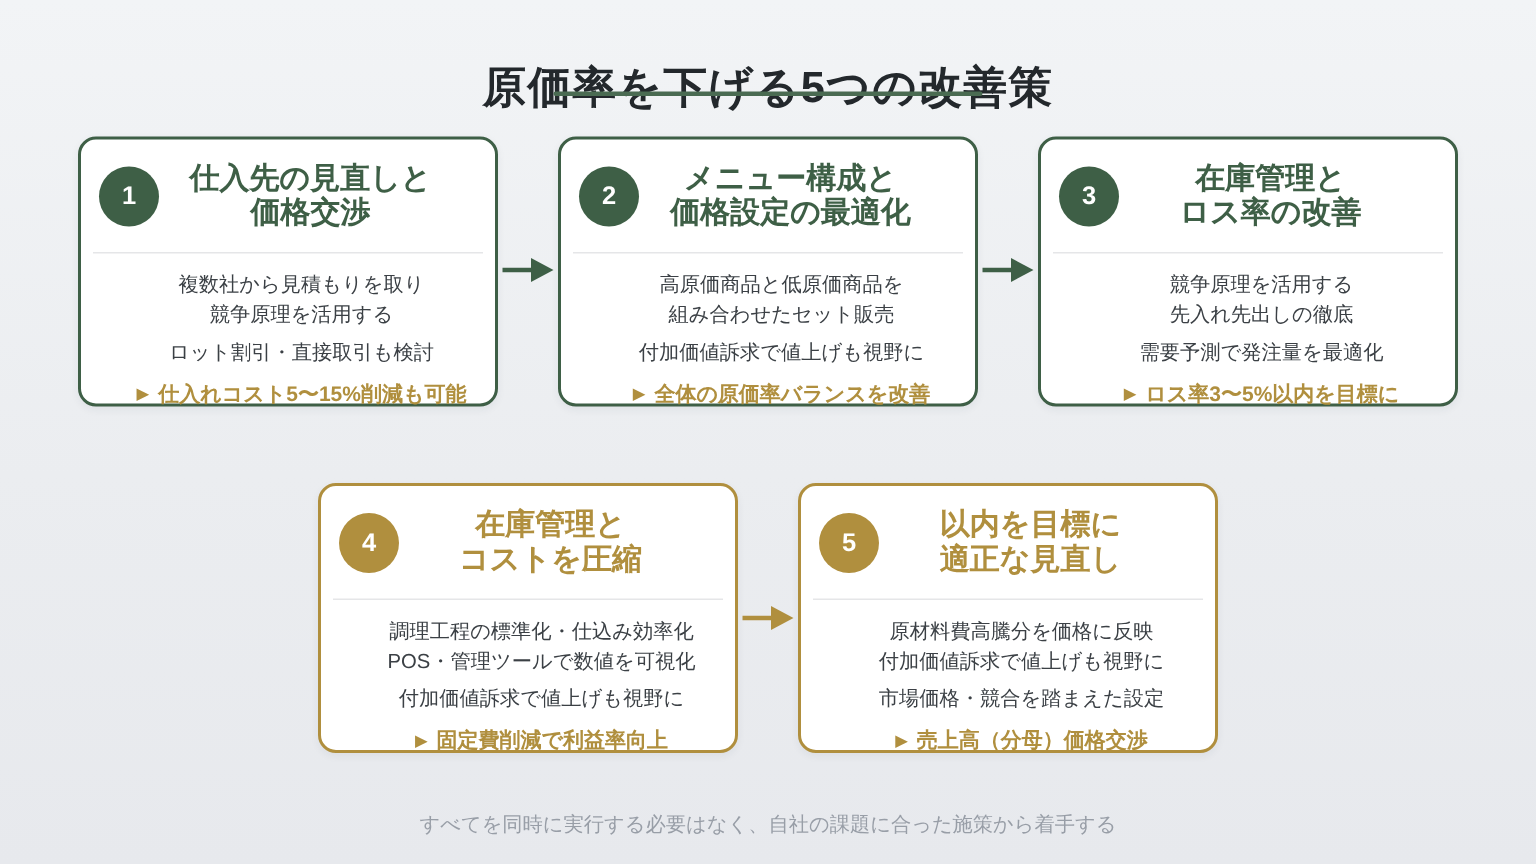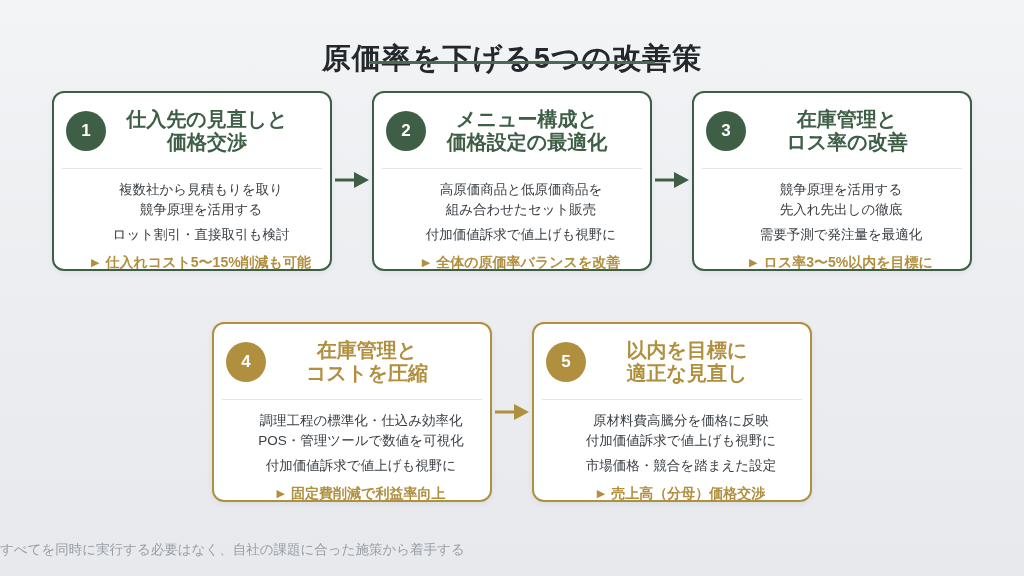--- a/index.html
+++ b/index.html
@@ -76,21 +76,21 @@
   .highlight .marker{
     font-size:11px;margin-right:6px;
     position:relative;top:-1px;
   }
   .flow-arrow{position:absolute;width:36px;height:20px;}
   .flow-arrow.green{color:var(--green,#3e5f46);}
   .flow-arrow.gold{color:var(--gold,#b08f3e);}
   .flow-arrow svg{display:block;width:36px;height:20px;}
   .footer-note{
     position:absolute;top:541px;left:0;right:0;
-    text-align:left;
+    text-align:center;
     font-size:13.5px;line-height:18px;
     color:var(--footer-text,#989ea7);
   }
   
   #card1{left:52px;top:91px;}
   #card2{left:372px;top:91px;}
   #card3{left:692px;top:91px;}
   #card4{left:212px;top:322px;}
   #card5{left:532px;top:322px;}
   #arrow1{left:334px;top:170px;}

